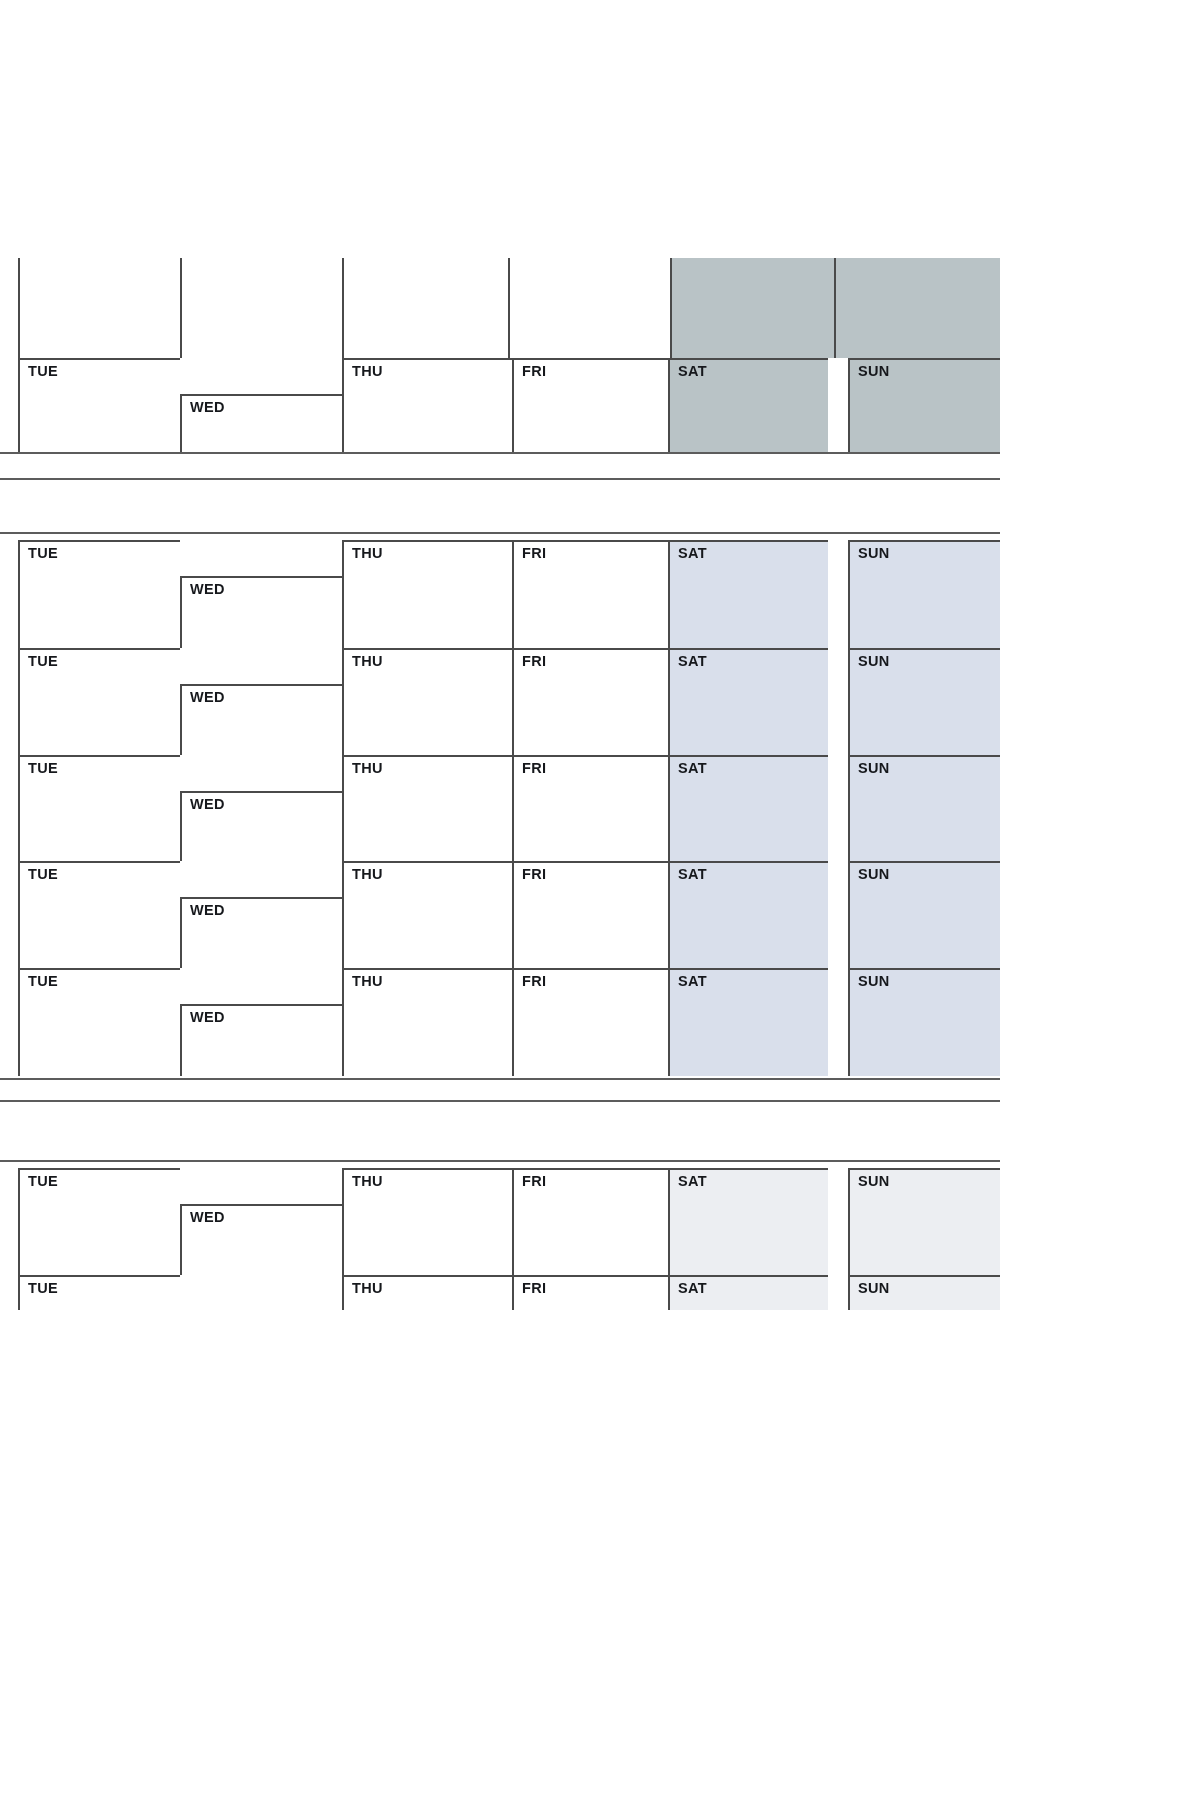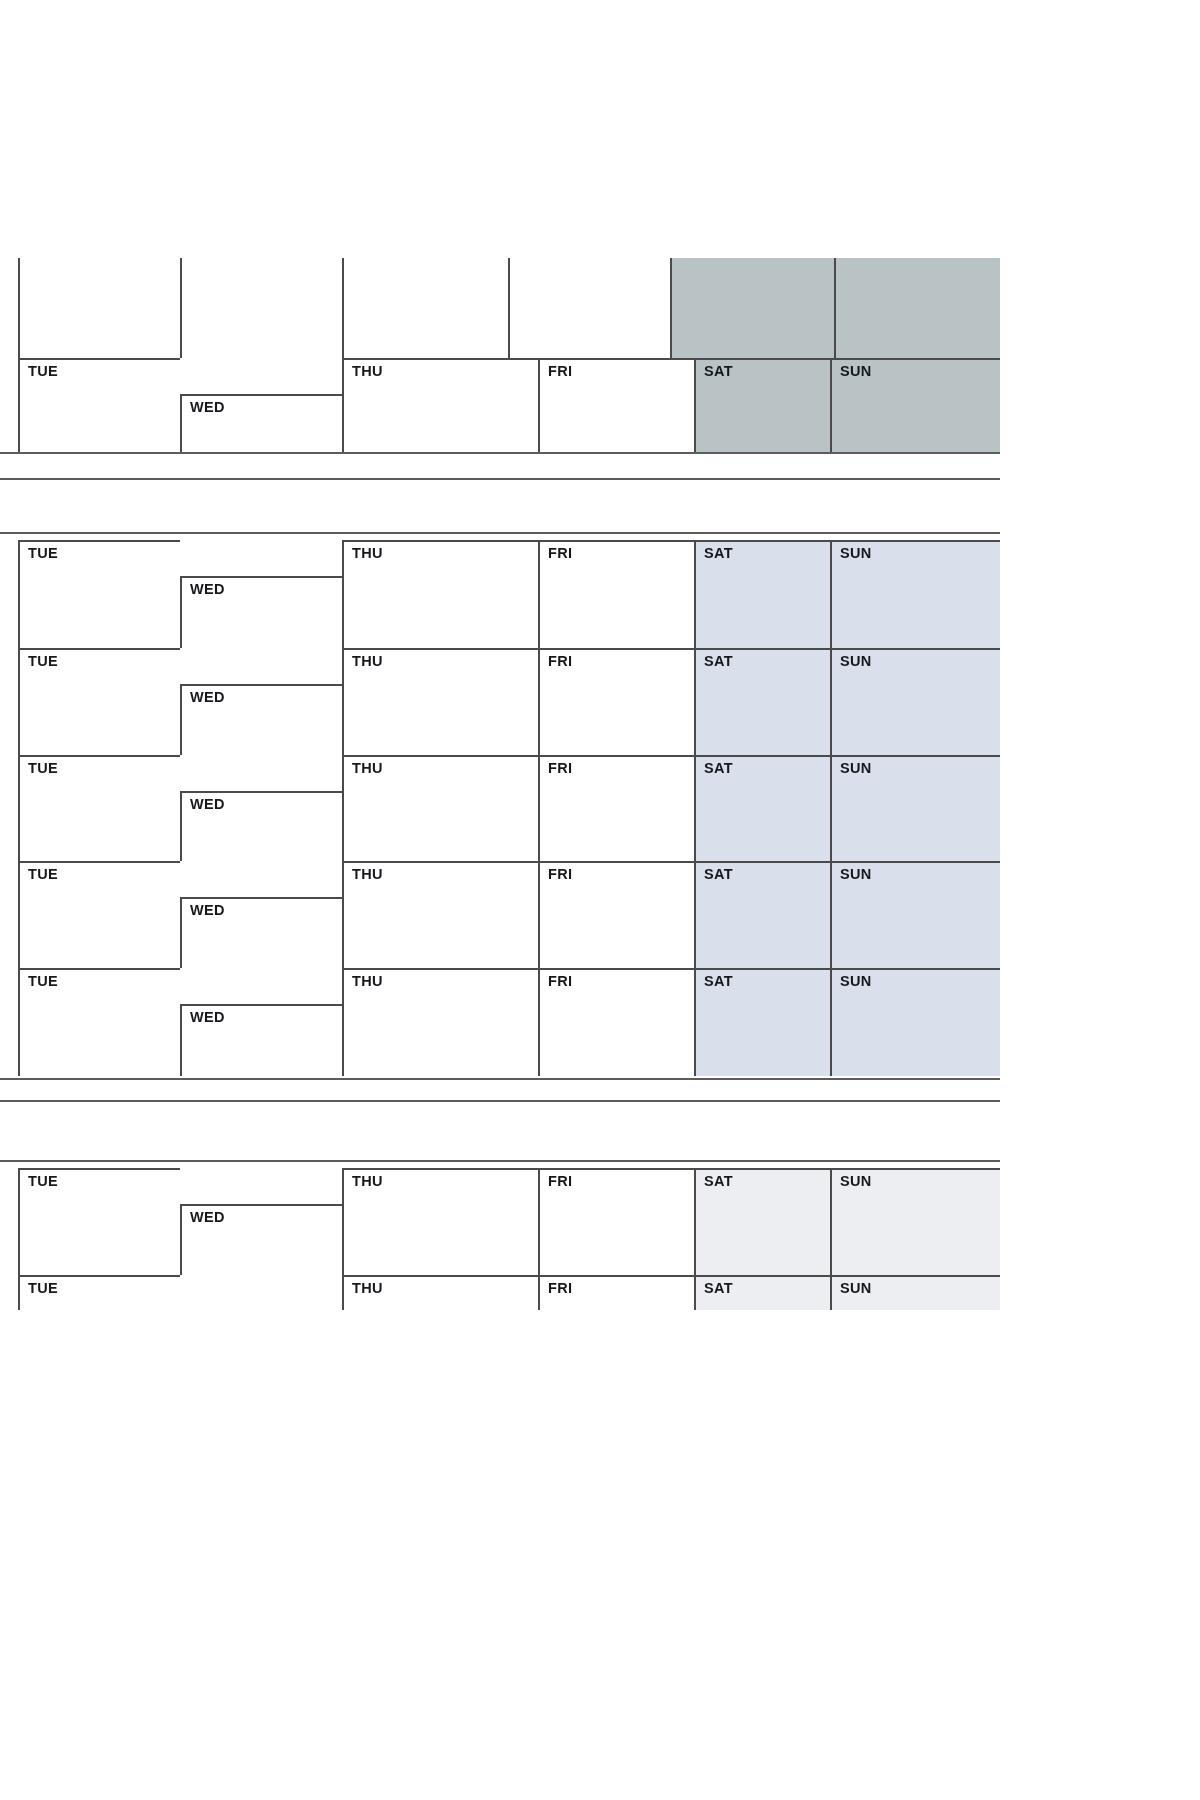--- a/index.html
+++ b/index.html
@@ -44,24 +44,24 @@
     position: relative;
     border-left: 2px solid #4a4a4a;
     border-top: 2px solid #4a4a4a;
     background: #ffffff;
     flex: 0 0 auto;
   }
 
   
   .c-tue  { width: 162px; margin-left: 18px; }
   .c-wed  { width: 162px; margin-top: 36px; }
-  .c-thu  { width: 196px; }
+  .c-thu  { width: 170px; }
   .c-fri  { width: 156px; }
-  .c-sat  { width: 136px; padding-left: 20px; }
-  .c-sun  { width: 182px; }
+  .c-sat  { width: 160px; padding-left: 20px; }
+  .c-sun  { width: 182px; margin-left: 20px; }
 
   .daylabel {
     position: absolute;
     left: 8px;
     top: 4px;
     font-size: 14.5px;
     font-weight: bold;
     letter-spacing: 0.3px;
     color: #16181c;
     line-height: 14px;

